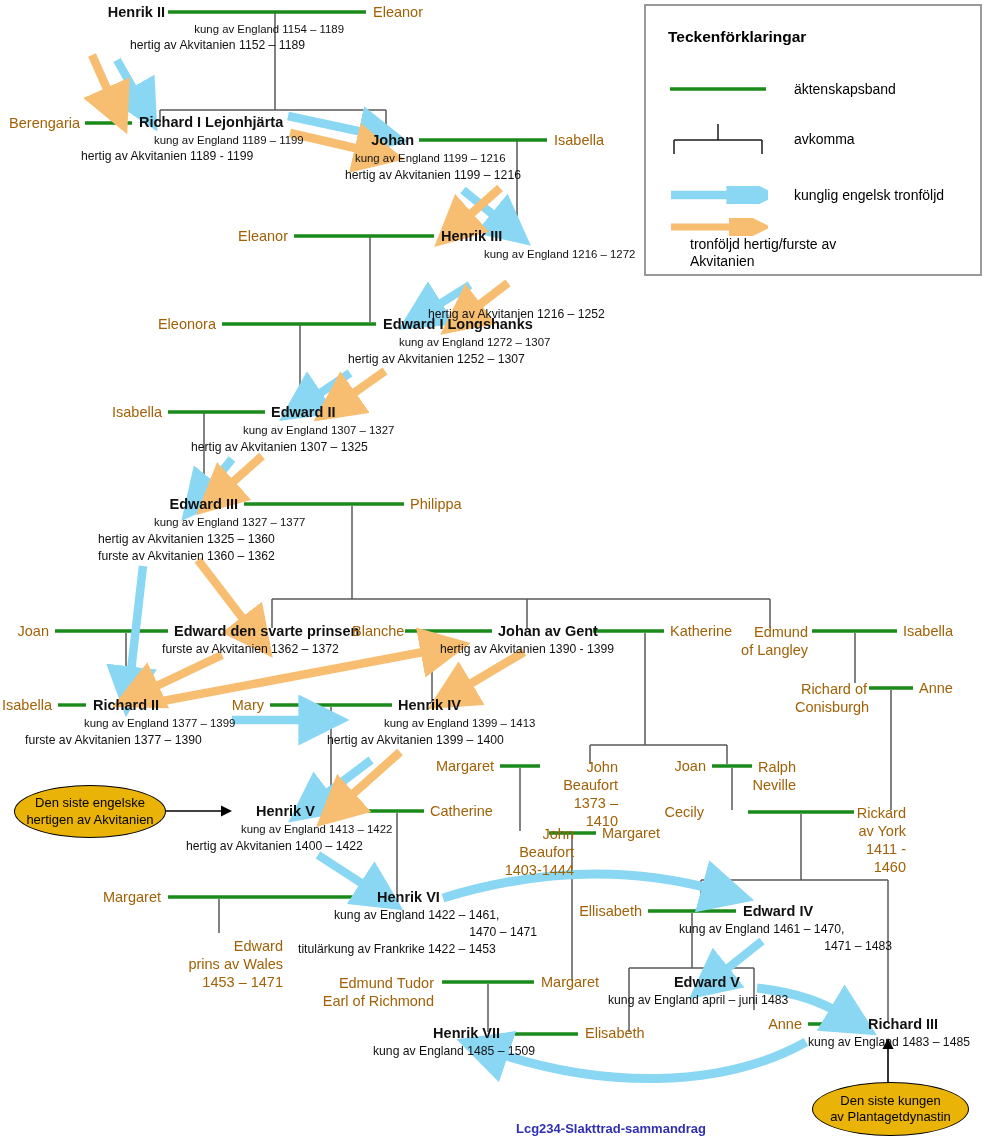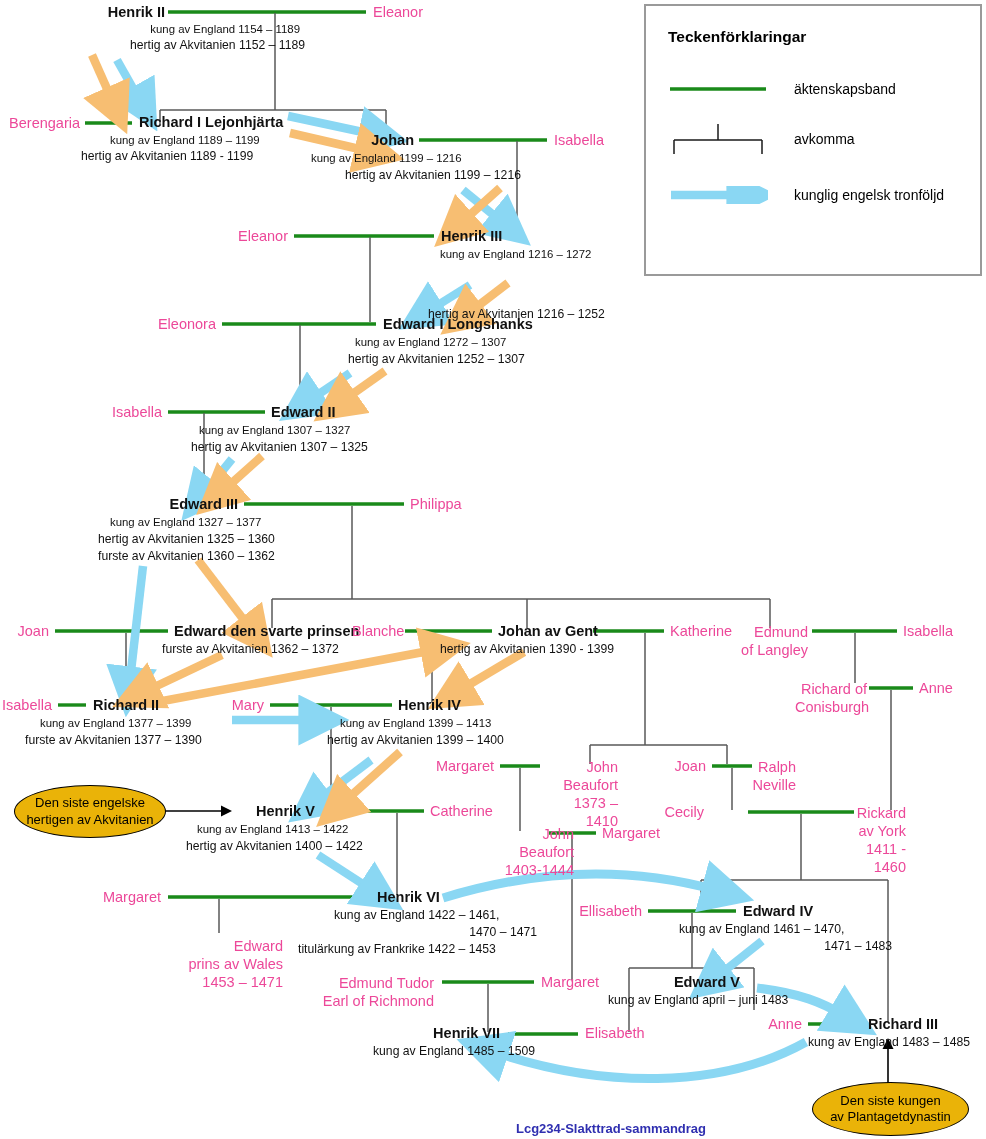--- a/index.html
+++ b/index.html
@@ -2,23 +2,23 @@
 <html><head>
 <meta charset="utf-8">
 <title>Plantagenet slakttrad</title>
 <style>
   html,body{margin:0;padding:0;background:#ffffff;}
   body{font-family:"Liberation Sans","DejaVu Sans",sans-serif;color:#000;}
   #stage{position:relative;width:986px;height:1139px;overflow:hidden;background:#fff;}
   #svg-layer{position:absolute;left:0;top:0;width:986px;height:1139px;}
   .node{position:absolute;white-space:nowrap;}
   .nm{font-size:14.5px;font-weight:bold;color:#111;line-height:1.12;}
-  .nm-plain{font-size:14.5px;font-weight:normal;color:#ec4899;line-height:1.18;}
+  .nm-plain{font-size:14.5px;font-weight:normal;color:#a16207;line-height:1.18;}
   .ttl{font-size:12.2px;font-weight:normal;color:#111;line-height:1.28;white-space:nowrap;}
-  .ttl-sm{font-size:11.4px;}
+  .ttl-sm{font-size:11.4px;padding-left:44px;}
   .ctr{text-align:right;}
   .rt{text-align:right;}
   .lf{text-align:left;}
   
   #legend{position:absolute;left:644px;top:4px;width:338px;height:272px;
           border:2px solid #9a9a9a;background:#fff;box-sizing:border-box;}
   #legend .lgt{position:absolute;left:22px;top:22px;font-size:15.5px;font-weight:bold;}
   .lgrow{position:absolute;font-size:14px;line-height:1.2;}
   .footer{position:absolute;color:#2f2fb0;font-size:13px;font-weight:bold;}
   .ell{position:absolute;border:1.4px solid #000;border-radius:50%;
@@ -176,20 +176,31 @@
         <defs>
             <marker id="lgBlue" markerWidth="6" markerHeight="6" refX="1.6" refY="3" orient="auto" markerUnits="strokeWidth">
           <path d="M0,0 L6,3 L0,6 z" fill="#8ad7f3"></path>
             </marker>
           </defs>
         <line x1="3" y1="9" x2="72" y2="9" stroke="#8ad7f3" stroke-width="8.5" marker-end="url(#lgBlue)"></line>
       </svg>
       <span style="display:inline-block;margin-left:22px;vertical-align:middle;">kunglig engelsk tronföljd</span>
     </div>
 
+    <div class="lgrow" style="left:22px;top:208px;width:312px;">
+      <svg width="100" height="18" style="vertical-align:top;margin-top:4px;">
+        <defs>
+            <marker id="lgOra" markerWidth="6" markerHeight="6" refX="1.6" refY="3" orient="auto" markerUnits="strokeWidth">
+          <path d="M0,0 L6,3 L0,6 z" fill="#f7be72"></path>
+            </marker>
+          </defs>
+        <line x1="3" y1="9" x2="72" y2="9" stroke="#f7be72" stroke-width="7" marker-end="url(#lgOra)"></line>
+      </svg>
+      <span style="display:inline-block;margin-left:22px;vertical-align:top;width:200px;white-space:normal;">tronföljd hertig/furste  av Akvitanien</span>
+    </div>
   </div>
 
   <div class="ell" style="left:14px;top:785px;width:152px;height:53px;">
     <div>
       <div>Den siste engelske</div>
       <div>hertigen av Akvitanien</div>
     </div>
   </div>
   <div class="ell" style="left:812px;top:1082px;width:157px;height:54px;">
     <div>

